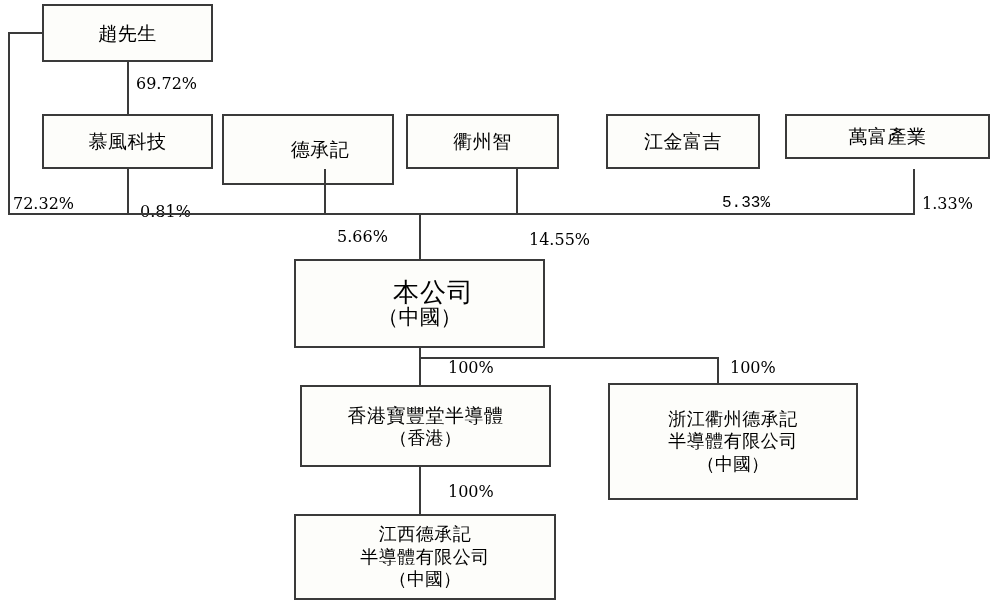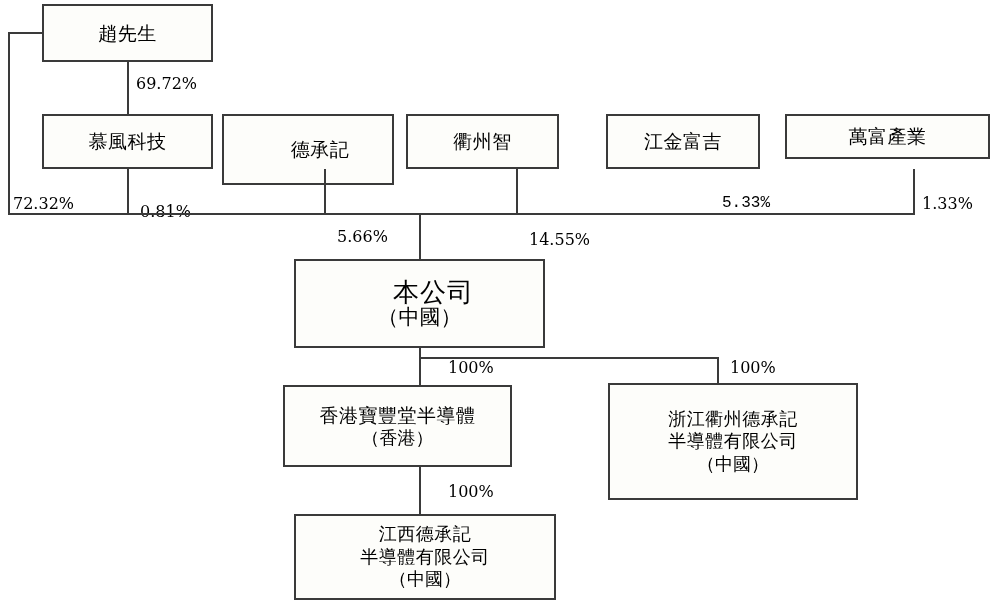--- a/index.html
+++ b/index.html
@@ -127,21 +127,21 @@
     <span class="t-sub">（中國）</span>
   </div>
 
   <div class="seg v" style="left:419px; top:348px; height:37px;"></div>
   <div class="pct" style="left:448px; top:358px;">100%</div>
 
   <div class="seg h" style="left:419px; top:357px; width:300px;"></div>
   <div class="seg v" style="left:717px; top:357px; height:26px;"></div>
   <div class="pct" style="left:730px; top:358px;">100%</div>
 
-  <div class="node" style="left:283px; top:385px; width:229px; height:82px;align-items:center;">
+  <div class="node" style="left:300px; top:385px; width:251px; height:82px;align-items:center;">
     <span class="t-main">香港寶豐堂半導體</span>
     <span class="t-sub">（香港）</span>
   </div>
 
   <div class="node multi" style="left:608px; top:383px; width:250px; height:117px;">
     <span class="t-main">浙江衢州德承記</span>
     <span class="t-main">半導體有限公司</span>
     <span class="t-sub">（中國）</span>
   </div>
 

